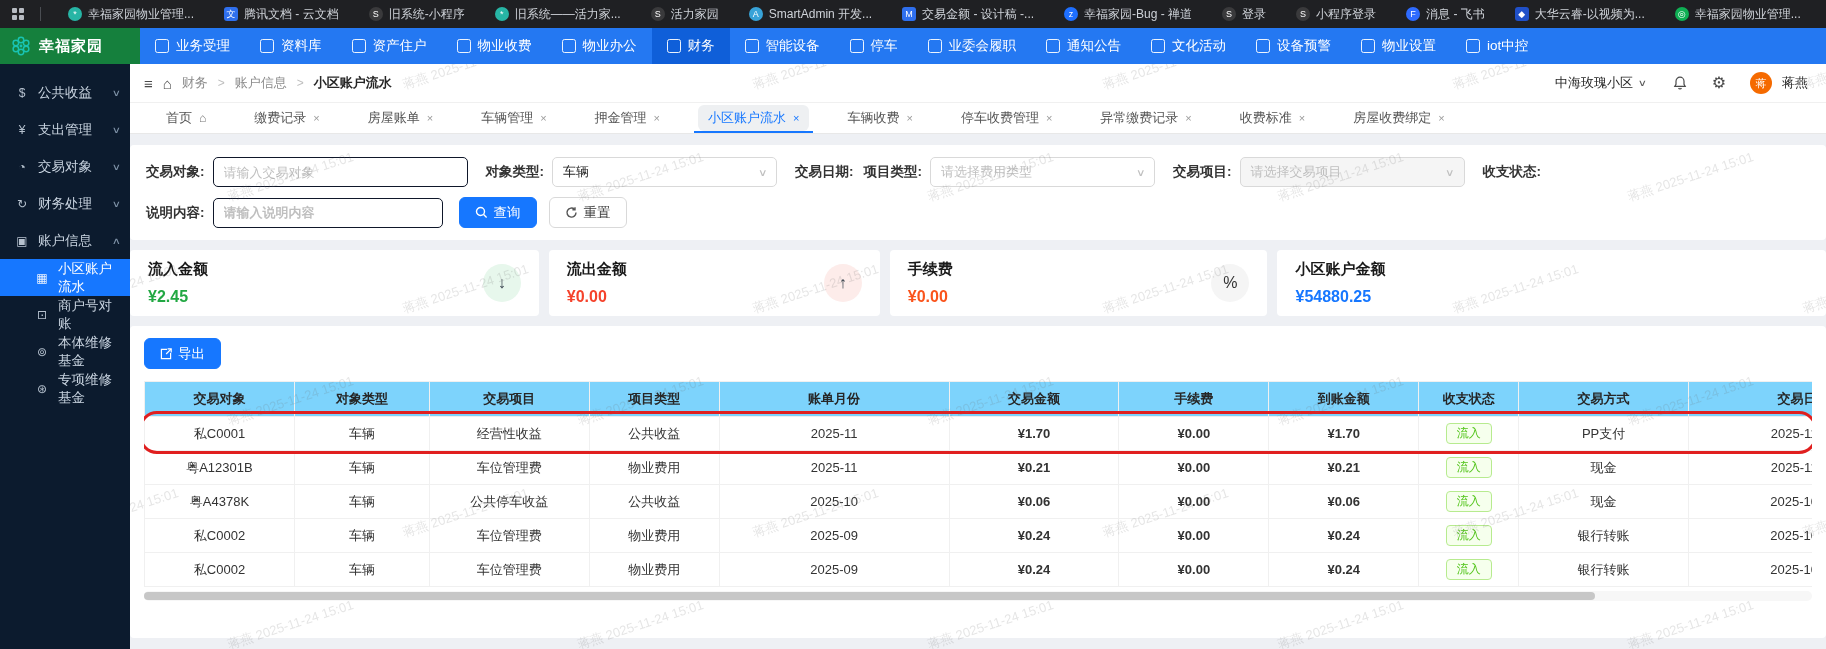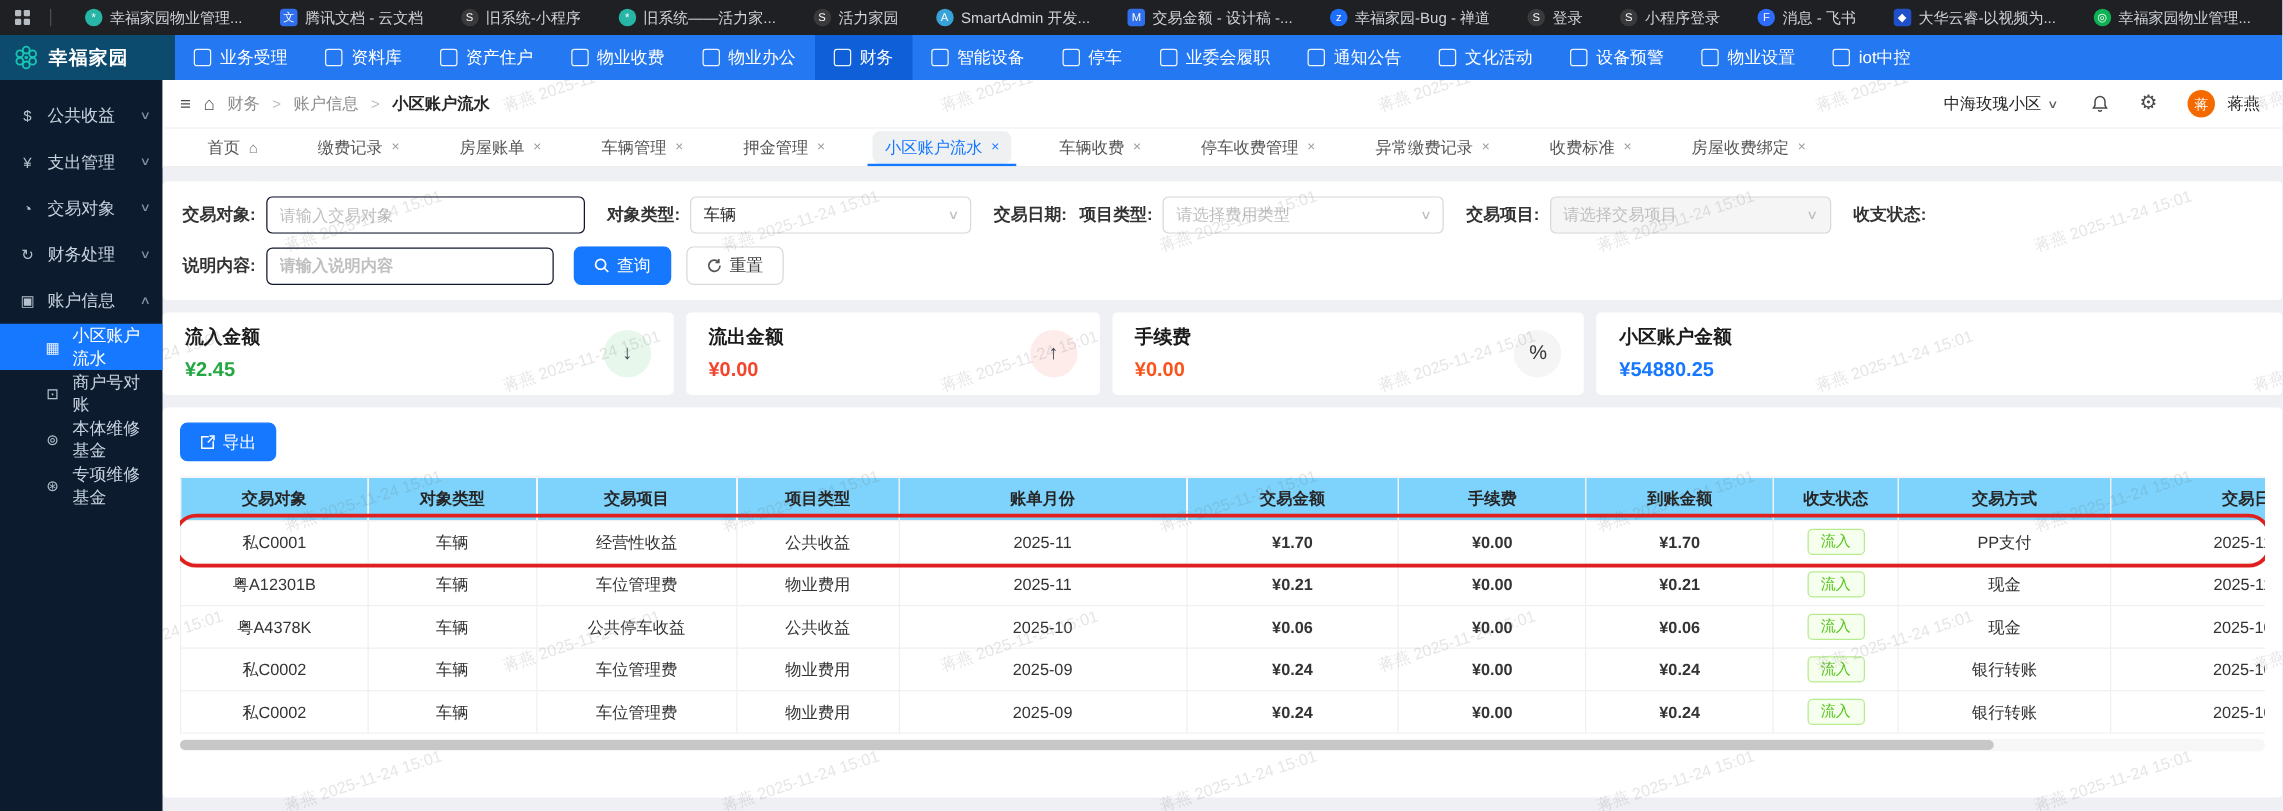--- a/index.html
+++ b/index.html
@@ -12,21 +12,21 @@
   .browser-bar{height:28px;background:#1f2023;display:flex;align-items:center;padding:0 10px;gap:8px;}
   .grid-ico{display:inline-flex;width:16px;height:16px;align-items:center;justify-content:center;}
   .vdiv{width:1px;height:14px;background:#4a4d52;margin:0 6px;}
   .btabs{display:flex;align-items:center;gap:4px;overflow:hidden;white-space:nowrap;}
   .btab{display:flex;align-items:center;gap:6px;padding:0 13px;color:#cfd3d9;font-size:12px;cursor:default;}
   .favicon{width:14px;height:14px;border-radius:50%;display:inline-flex;align-items:center;justify-content:center;
            font-size:9px;color:#fff;flex:0 0 14px;line-height:1;}
   .favicon.sq{border-radius:3px;}
   
   .topnav{height:36px;background:#2478f2;display:flex;align-items:stretch;}
-  .logo-block{width:130px;background:#0c4a6e;display:flex;align-items:center;gap:7px;padding-left:10px;flex:0 0 130px;}
+  .logo-block{width:130px;background:#15803d;display:flex;align-items:center;gap:7px;padding-left:10px;flex:0 0 130px;}
   .brand{color:#fff;font-size:15px;font-weight:bold;letter-spacing:1px;}
   .nav-items{display:flex;align-items:stretch;overflow:hidden;white-space:nowrap;}
   .nav-item{display:flex;align-items:center;gap:7px;padding:0 15px;color:#fff;font-size:13.5px;cursor:pointer;}
   .nav-item.active{background:#0f5fd9;}
   .nav-ico{width:12px;height:12px;border:1.3px solid rgba(255,255,255,.92);border-radius:2.5px;flex:0 0 12px;}
   
   .main-row{display:flex;height:585px;}
   .sidebar{width:130px;flex:0 0 130px;background:#0c1b2e;padding-top:10px;}
   .side-item{display:flex;align-items:center;height:37px;padding:0 10px 0 14px;gap:8px;color:#c9d4e0;font-size:13.5px;cursor:pointer;}
   .side-item .side-ico{width:16px;text-align:center;font-size:12px;opacity:.9;flex:0 0 16px;}

